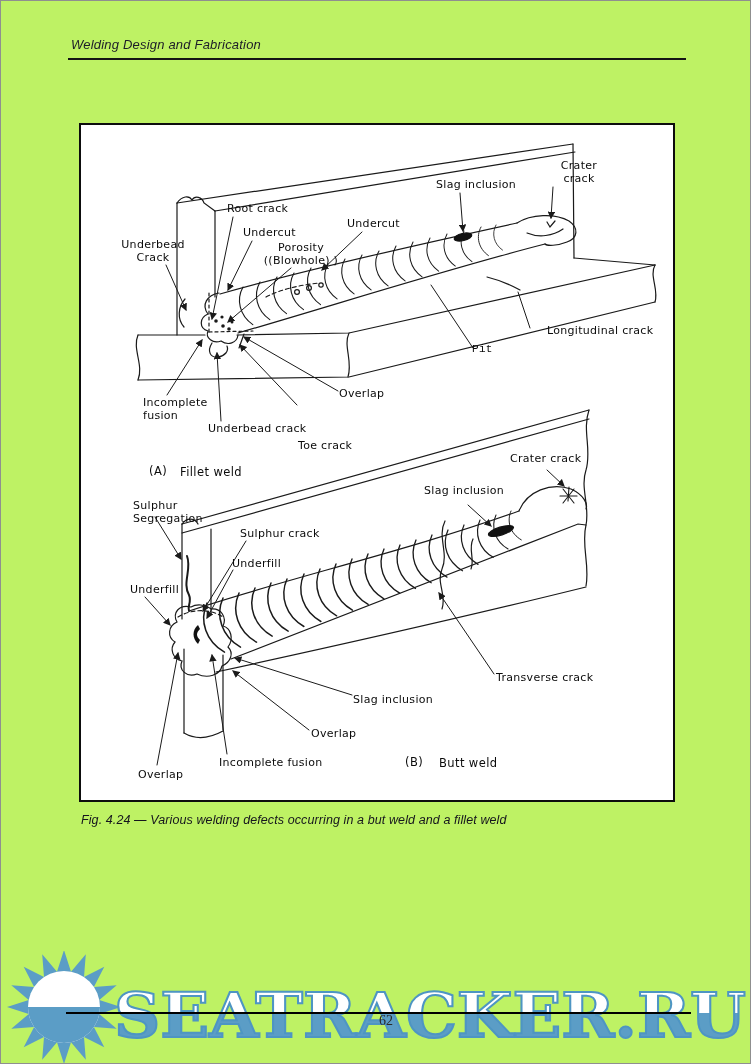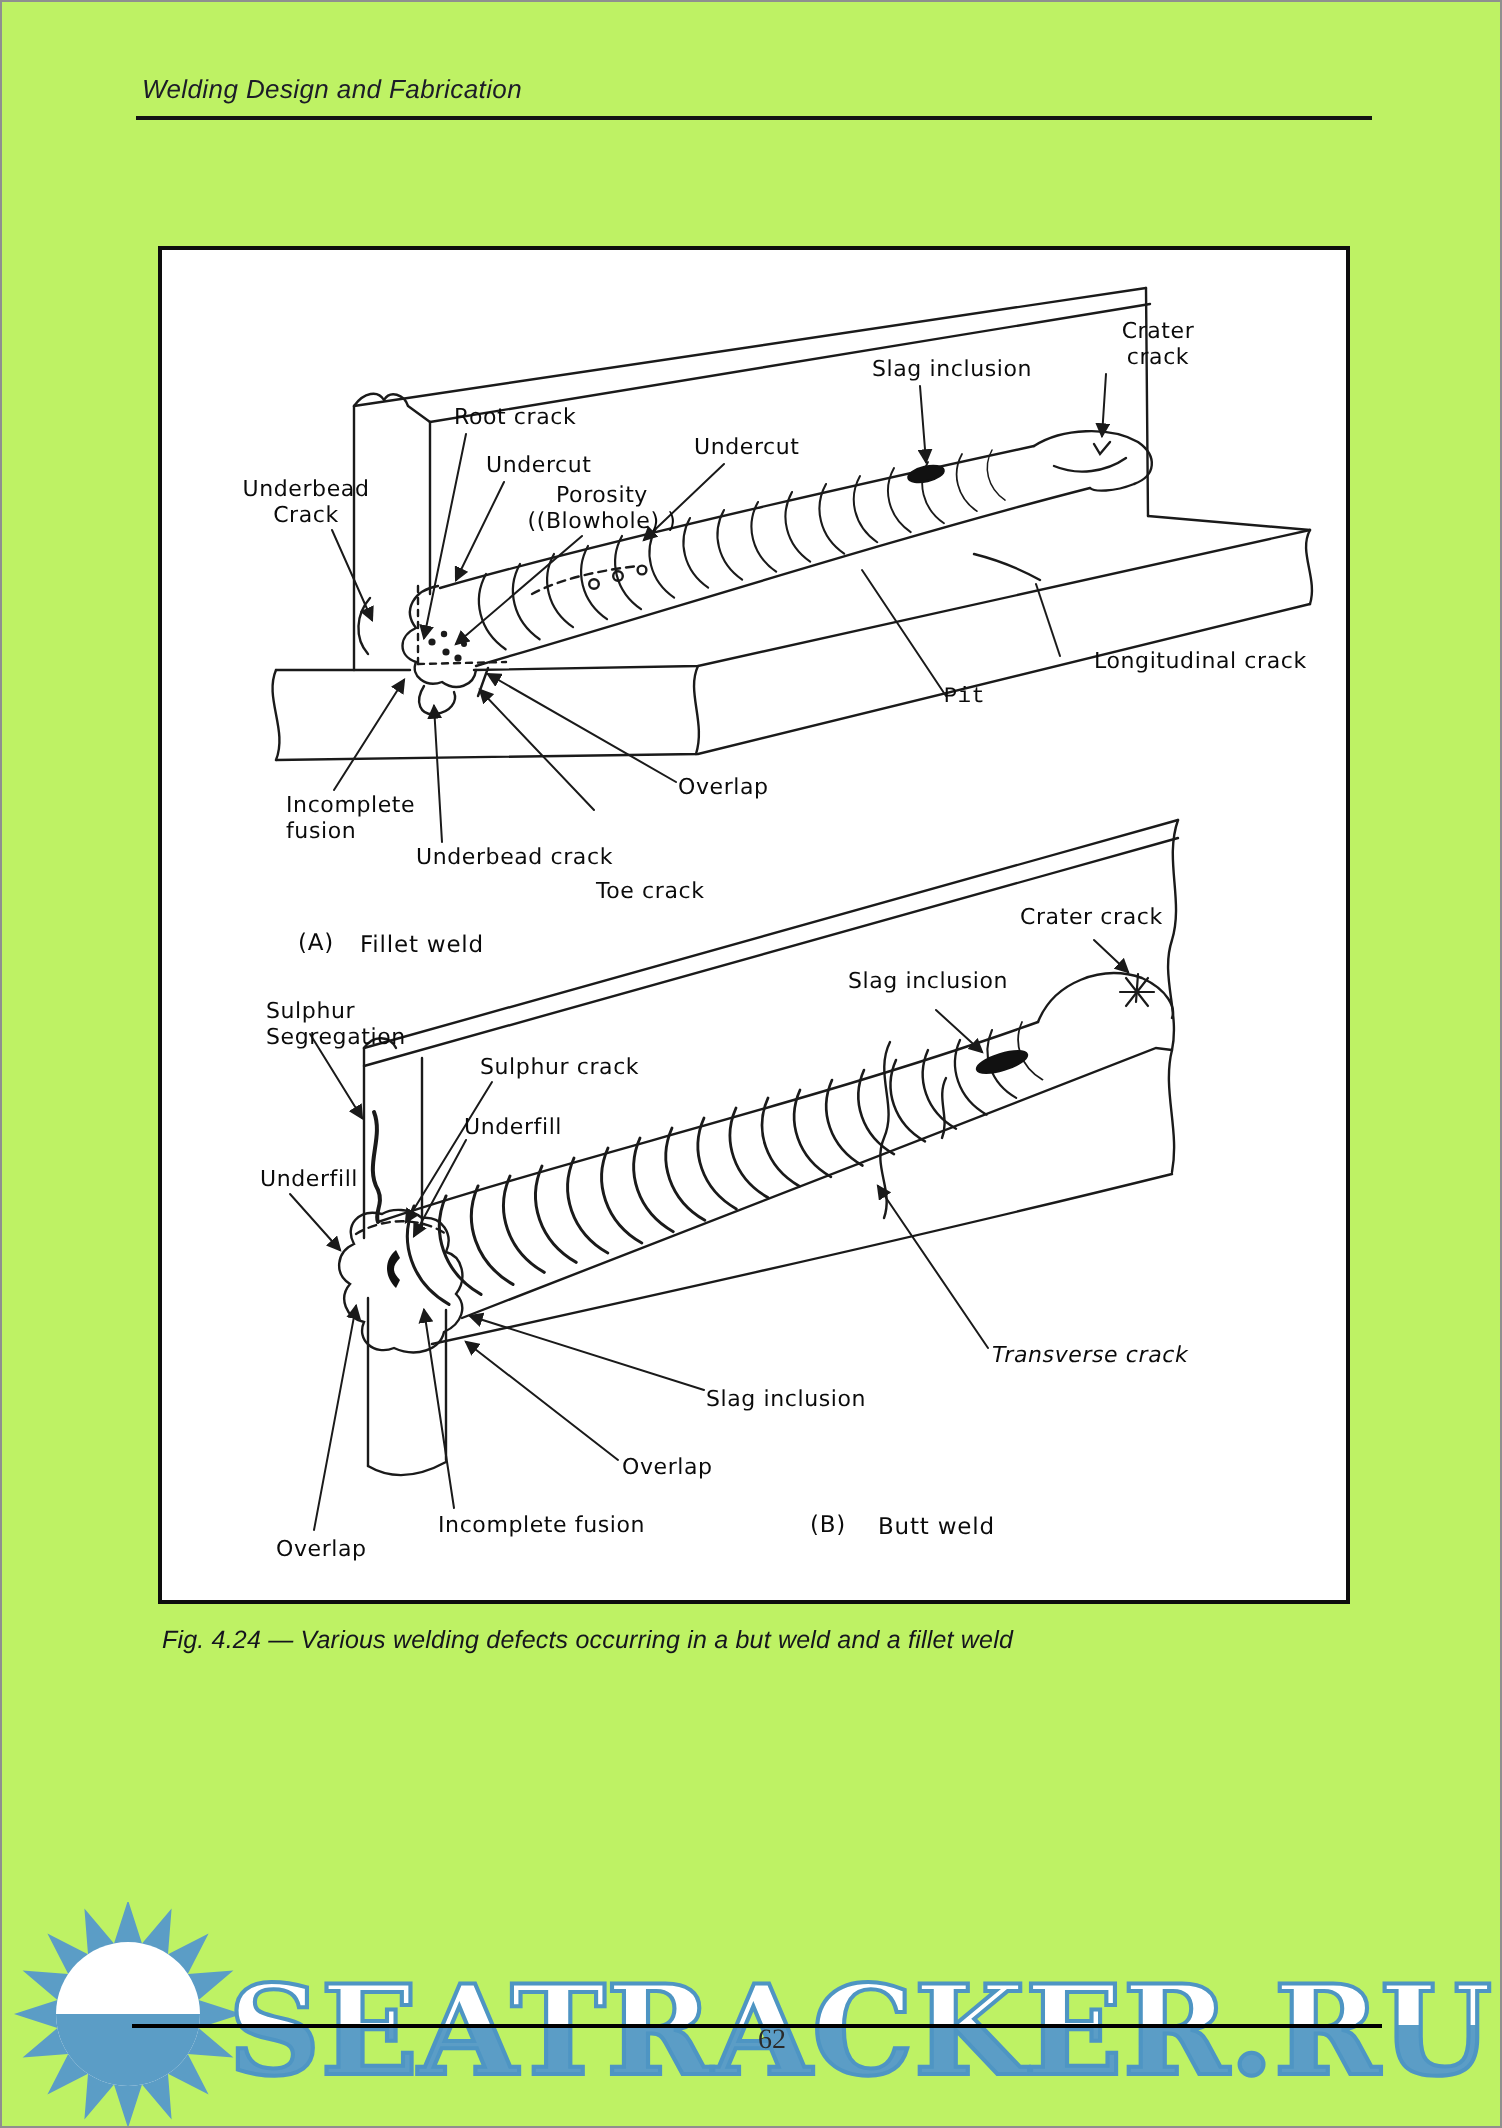--- a/index.html
+++ b/index.html
@@ -223,21 +223,21 @@
     <div class="tagtx" style="left:68px; top:339px;">(A)</div>
     <div class="tagtx" style="left:99px; top:340px;">Fillet weld</div>
 
     <div class="lbl" style="left:52px; top:362px;margin-top:12px;">Sulphur
 Segregation</div>
     <div class="lbl" style="left:429px; top:327px;">Crater crack</div>
     <div class="lbl" style="left:343px; top:359px;">Slag inclusion</div>
     <div class="lbl" style="left:159px; top:402px;">Sulphur crack</div>
     <div class="lbl" style="left:151px; top:432px;">Underfill</div>
     <div class="lbl" style="left:49px; top:458px;">Underfill</div>
-    <div class="lbl" style="left:415px; top:546px;font-style:italic;">Transverse crack</div>
+    <div class="lbl" style="left:415px; top:546px;">Transverse crack</div>
     <div class="lbl" style="left:272px; top:568px;">Slag inclusion</div>
     <div class="lbl" style="left:230px; top:602px;">Overlap</div>
     <div class="lbl" style="left:138px; top:631px;">Incomplete fusion</div>
     <div class="lbl" style="left:57px; top:643px;">Overlap</div>
     <div class="tagtx" style="left:324px; top:630px;">(B)</div>
     <div class="tagtx" style="left:358px; top:631px;">Butt weld</div>
   </div>
 
   <div class="caption">Fig. 4.24 — Various welding defects occurring in a but weld and a fillet weld</div>
 

